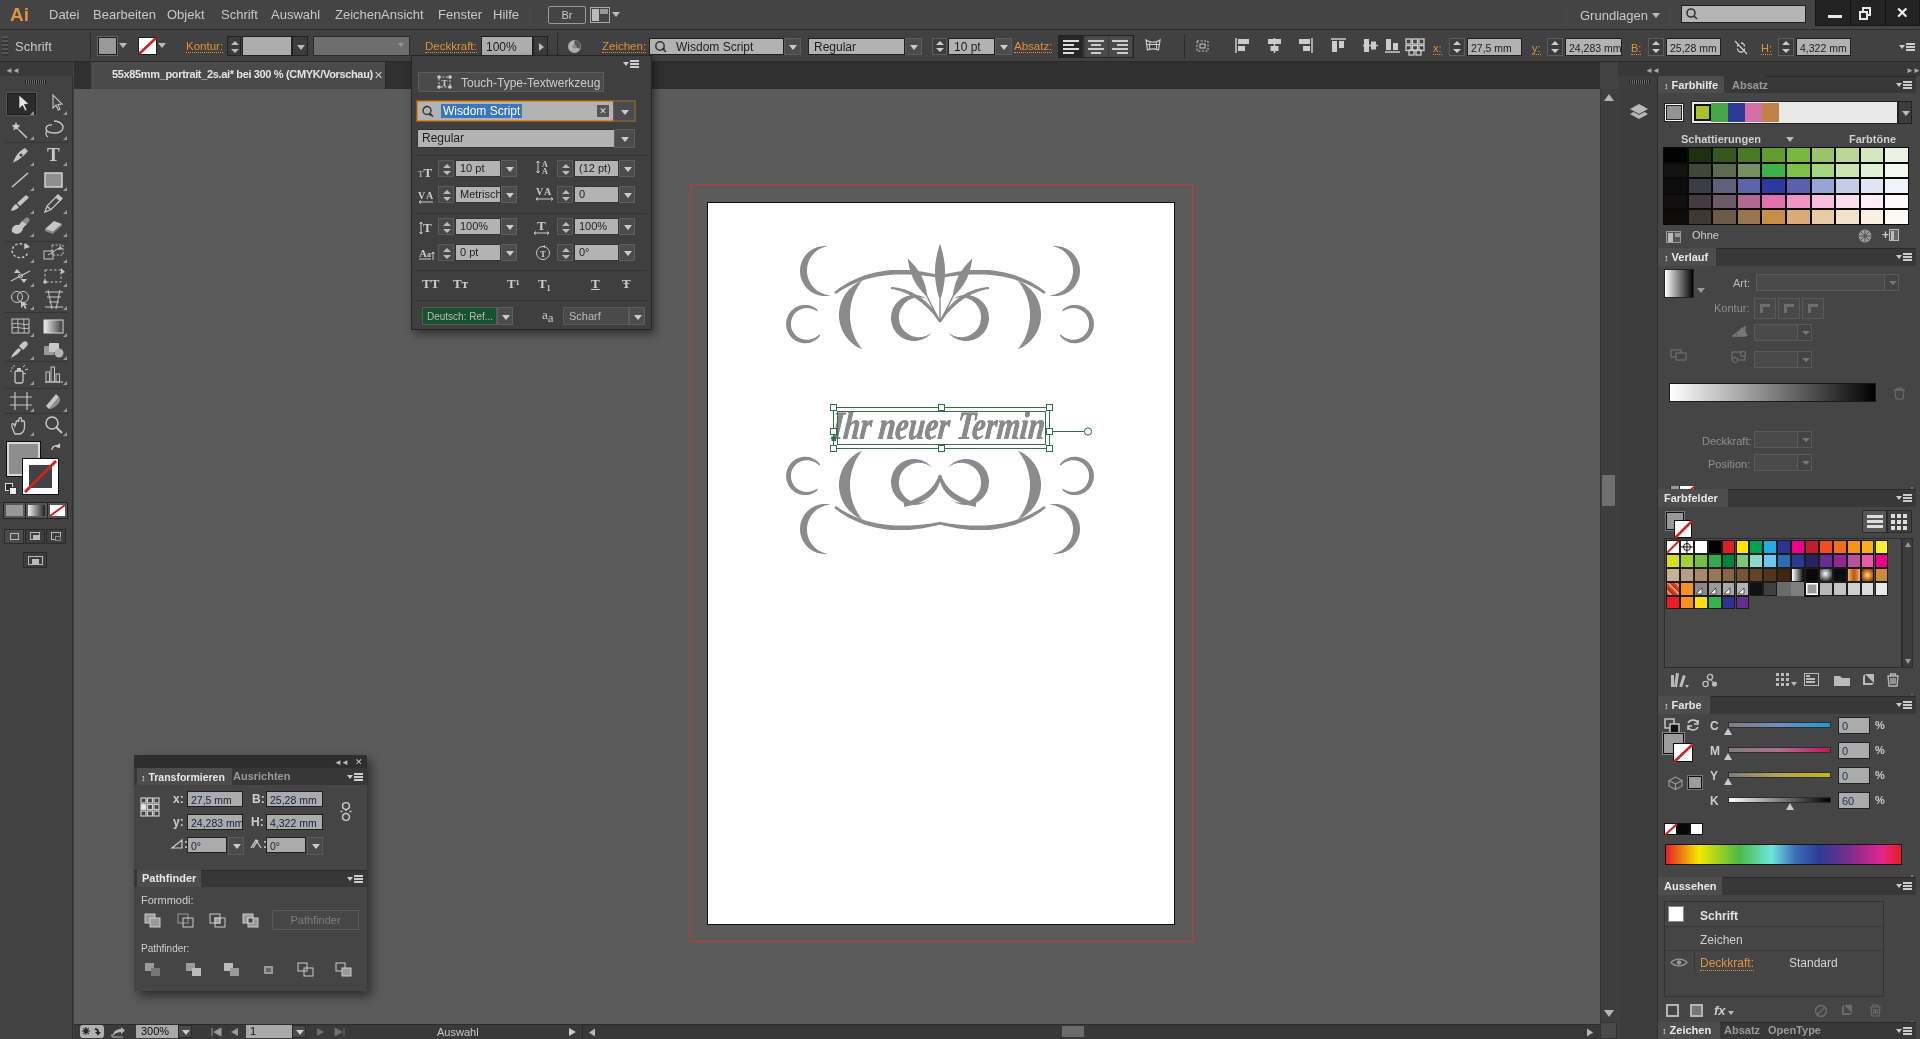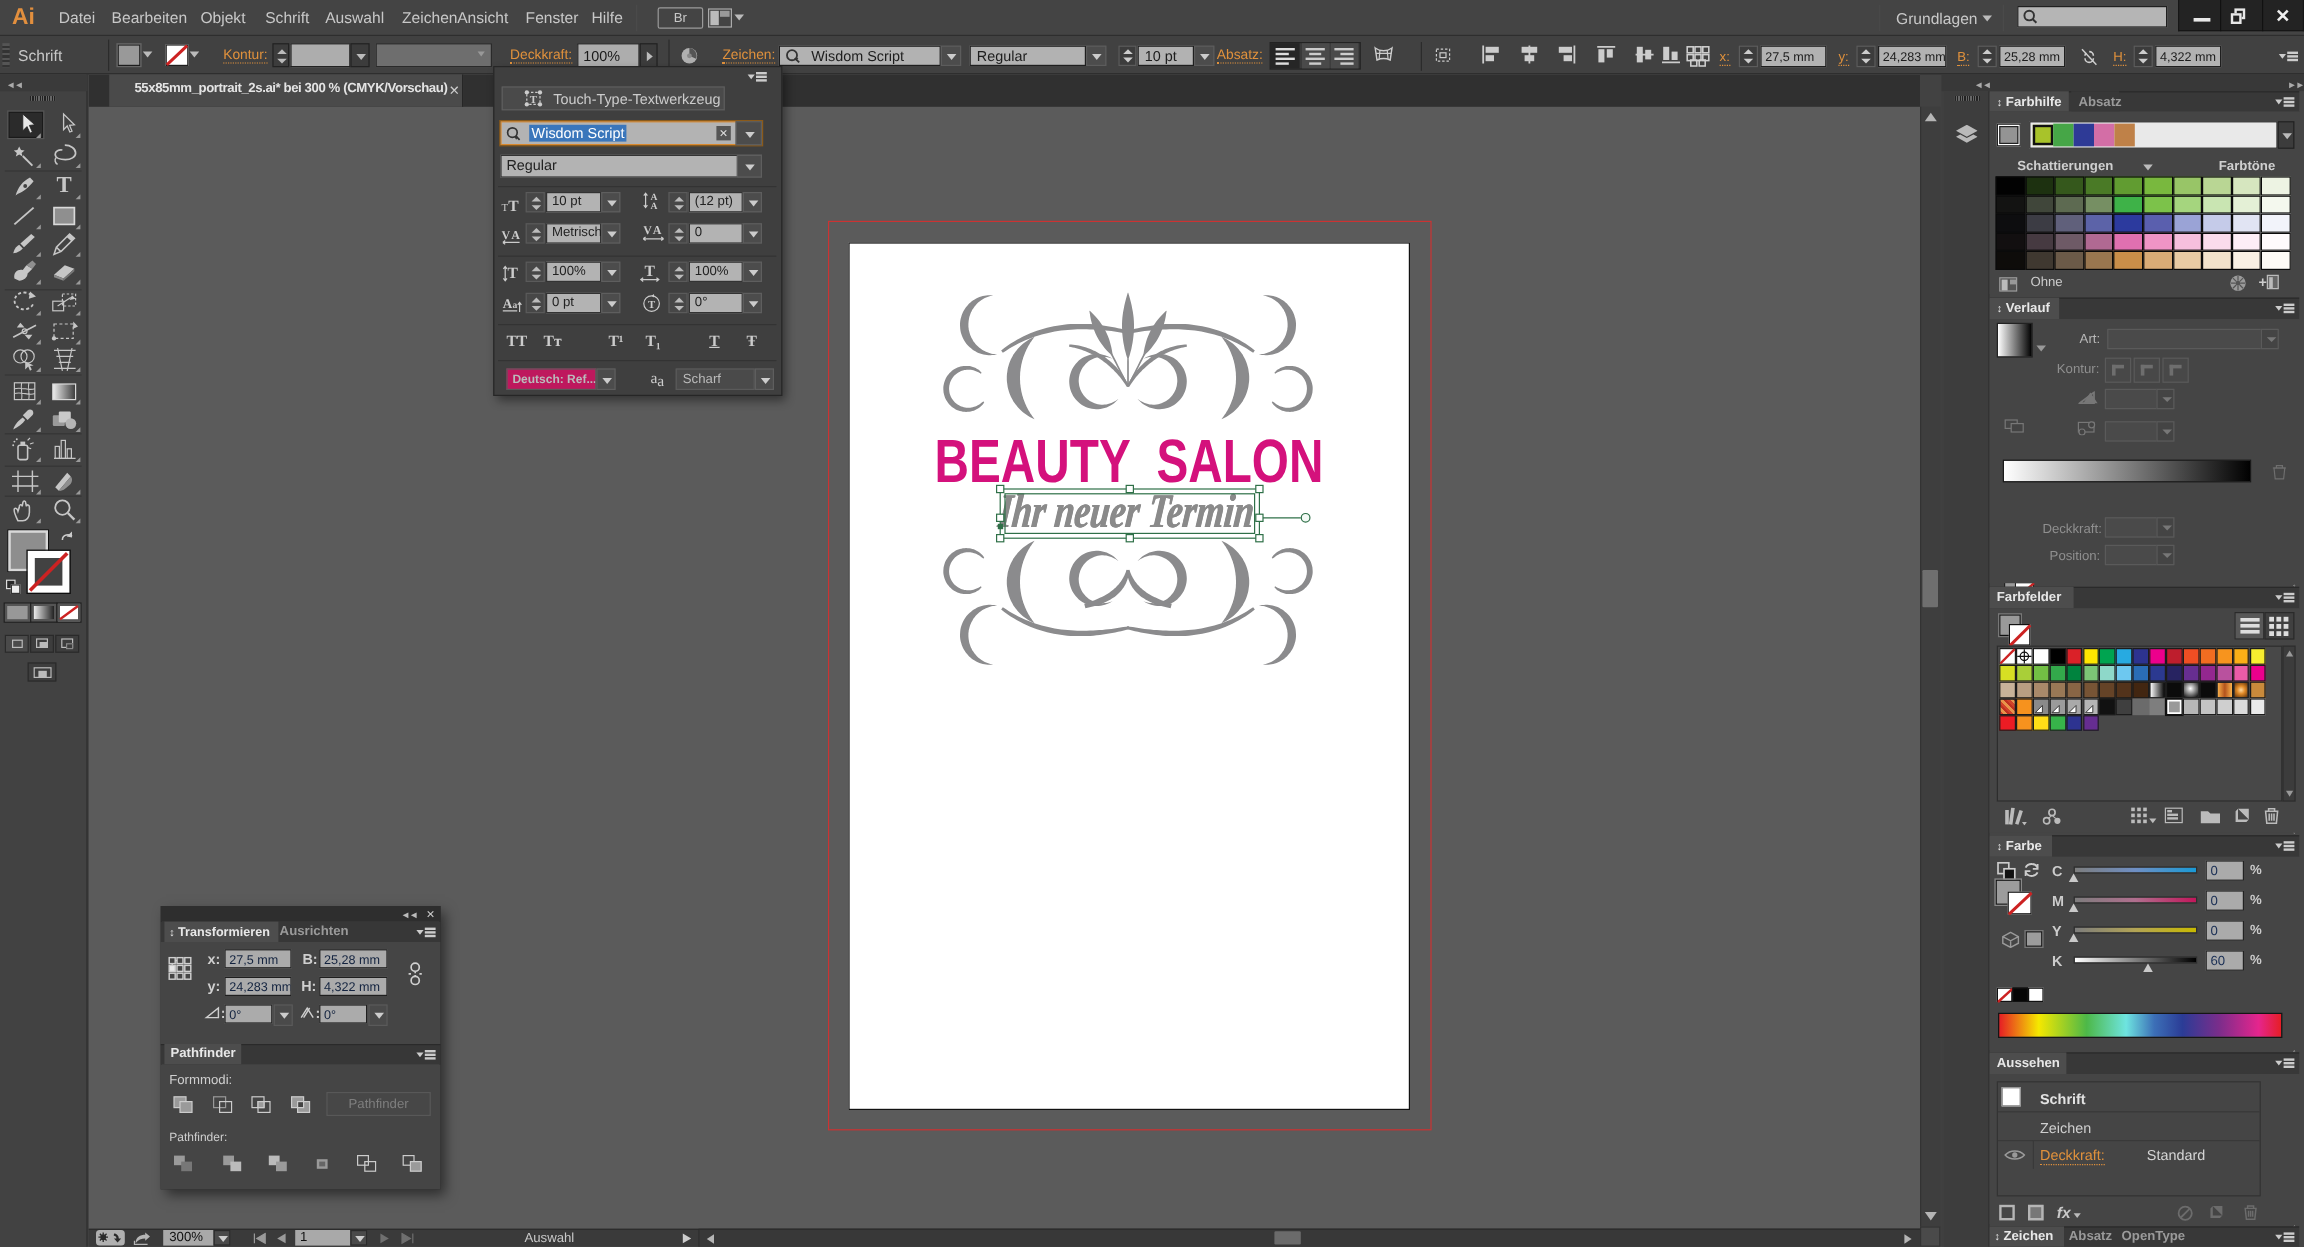--- a/index.html
+++ b/index.html
@@ -572,22 +572,20 @@
               <path d="M 40.0,70.6 L 39.2,69.7 L 38.3,68.8 L 37.3,68.0 L 36.2,67.4 L 35.1,66.7 L 34.0,66.2 L 32.7,65.8 L 31.5,65.4 L 30.2,65.1 L 29.0,65.0 L 27.6,64.9 L 26.3,64.9 L 25.0,65.0 L 23.7,65.2 L 22.4,65.5 L 21.2,65.8 L 19.9,66.3 L 18.7,66.8 L 17.5,67.5 L 16.4,68.2 L 15.3,69.0 L 14.3,69.9 L 13.3,70.8 L 12.5,71.8 L 11.6,72.9 L 10.9,74.0 L 10.2,75.2 L 9.7,76.4 L 9.2,77.7 L 8.8,79.0 L 8.5,80.3 L 8.2,81.7 L 8.1,83.0 L 8.1,84.4 L 8.2,85.7 L 8.3,87.1 L 8.6,88.4 L 9.0,89.7 L 9.4,91.0 L 9.9,92.3 L 10.6,93.5 L 11.3,94.6 L 12.0,95.7 L 12.9,96.8 L 13.8,97.8 L 14.8,98.7 L 15.9,99.5 L 17.0,100.3 L 18.1,101.0 L 19.3,101.6 L 20.6,102.1 L 21.8,102.5 L 23.1,102.8 L 24.4,103.1 L 25.7,103.2 L 27.1,103.3 L 28.4,103.2 L 29.7,103.1 L 31.0,102.9 L 32.2,102.6 L 33.5,102.2 L 34.7,101.7 L 35.8,101.1 L 37.0,100.5 L 38.0,99.8 L 39.0,99.0 L 39.9,98.1 L 40.8,97.2 L 41.6,96.2 L 42.2,95.1 L 41.4,94.5 L 40.5,95.2 L 39.6,95.9 L 38.7,96.6 L 37.7,97.2 L 36.8,97.8 L 35.8,98.3 L 34.7,98.7 L 33.7,99.0 L 32.6,99.3 L 31.5,99.5 L 30.5,99.7 L 29.4,99.7 L 28.3,99.7 L 27.2,99.7 L 26.2,99.5 L 25.1,99.3 L 24.1,99.0 L 23.1,98.7 L 22.1,98.3 L 21.2,97.8 L 20.3,97.3 L 19.4,96.7 L 18.6,96.0 L 17.8,95.4 L 17.1,94.6 L 16.4,93.8 L 15.8,93.0 L 15.2,92.1 L 14.7,91.2 L 14.2,90.3 L 13.9,89.3 L 13.5,88.4 L 13.3,87.4 L 13.1,86.3 L 13.0,85.3 L 12.9,84.3 L 12.9,83.3 L 13.0,82.2 L 13.1,81.2 L 13.4,80.2 L 13.6,79.2 L 14.0,78.2 L 14.4,77.3 L 14.9,76.3 L 15.4,75.4 L 16.0,74.6 L 16.6,73.8 L 17.3,73.0 L 18.1,72.3 L 18.9,71.6 L 19.7,71.0 L 20.6,70.4 L 21.5,69.9 L 22.5,69.4 L 23.5,69.0 L 24.5,68.7 L 25.6,68.4 L 26.6,68.3 L 27.7,68.1 L 28.8,68.1 L 29.9,68.1 L 31.0,68.2 L 32.1,68.4 L 33.2,68.6 L 34.2,68.9 L 35.3,69.3 L 36.3,69.7 L 37.4,70.2 L 38.4,70.8 L 39.4,71.4 Z"></path>
               <path d="M 57.7,54.0 L 60.4,52.2 L 63.1,50.5 L 65.7,48.9 L 68.4,47.4 L 71.1,46.0 L 73.8,44.7 L 76.5,43.5 L 79.2,42.4 L 81.9,41.4 L 84.6,40.4 L 87.4,39.6 L 90.1,38.8 L 92.8,38.1 L 95.5,37.4 L 98.2,36.8 L 100.9,36.3 L 103.6,35.9 L 106.3,35.5 L 109.0,35.2 L 111.7,34.9 L 114.4,34.7 L 117.1,34.5 L 119.7,34.4 L 122.4,34.4 L 125.0,34.4 L 127.7,34.4 L 130.3,34.5 L 132.9,34.6 L 135.5,34.7 L 138.1,34.9 L 140.6,35.1 L 143.2,35.4 L 145.7,35.6 L 148.2,35.9 L 150.7,36.3 L 153.2,36.6 L 155.6,37.0 L 158.0,37.4 L 160.4,37.8 L 162.7,38.2 L 163.3,35.8 L 160.9,35.2 L 158.6,34.6 L 156.2,34.0 L 153.7,33.5 L 151.3,33.0 L 148.8,32.5 L 146.2,32.0 L 143.7,31.6 L 141.1,31.2 L 138.5,30.9 L 135.8,30.6 L 133.2,30.3 L 130.5,30.1 L 127.8,30.0 L 125.1,29.9 L 122.4,29.9 L 119.6,29.9 L 116.9,30.0 L 114.1,30.1 L 111.3,30.3 L 108.5,30.6 L 105.7,31.0 L 102.9,31.4 L 100.1,31.9 L 97.3,32.5 L 94.5,33.2 L 91.7,33.9 L 88.9,34.7 L 86.1,35.6 L 83.3,36.7 L 80.5,37.7 L 77.8,38.9 L 75.0,40.2 L 72.3,41.6 L 69.5,43.1 L 66.8,44.7 L 64.2,46.3 L 61.5,48.1 L 58.9,50.0 L 56.3,52.0 Z"></path>
               <path d="M 149.2,59.2 L 147.7,58.2 L 146.1,57.3 L 144.5,56.6 L 142.8,56.0 L 141.1,55.6 L 139.3,55.2 L 137.5,55.1 L 135.8,55.0 L 134.0,55.1 L 132.2,55.3 L 130.5,55.7 L 128.7,56.2 L 127.1,56.8 L 125.5,57.6 L 123.9,58.4 L 122.4,59.4 L 121.0,60.5 L 119.7,61.8 L 118.5,63.1 L 117.4,64.5 L 116.4,66.0 L 115.5,67.5 L 114.8,69.1 L 114.2,70.8 L 113.7,72.5 L 113.3,74.3 L 113.1,76.1 L 113.0,77.8 L 113.1,79.6 L 113.3,81.4 L 113.6,83.2 L 114.1,84.9 L 114.7,86.6 L 115.4,88.2 L 116.2,89.8 L 117.2,91.3 L 118.3,92.7 L 119.5,94.0 L 120.8,95.2 L 122.2,96.4 L 123.6,97.4 L 125.2,98.3 L 126.8,99.1 L 128.4,99.7 L 130.1,100.2 L 131.9,100.6 L 133.7,100.9 L 135.4,101.0 L 137.2,101.0 L 139.0,100.8 L 140.8,100.5 L 142.5,100.1 L 144.2,99.5 L 145.8,98.8 L 147.4,98.0 L 148.9,97.0 L 150.4,96.0 L 151.7,94.8 L 153.0,93.5 L 154.1,92.2 L 153.0,93.1 L 151.9,93.9 L 150.6,94.6 L 149.4,95.3 L 148.1,95.9 L 146.7,96.3 L 145.3,96.7 L 143.9,97.0 L 142.5,97.1 L 141.1,97.2 L 139.7,97.2 L 138.2,97.0 L 136.8,96.8 L 135.4,96.4 L 134.1,96.0 L 132.8,95.5 L 131.5,94.8 L 130.2,94.1 L 129.1,93.3 L 127.9,92.4 L 126.9,91.5 L 125.9,90.4 L 125.0,89.3 L 124.2,88.2 L 123.4,86.9 L 122.8,85.7 L 122.2,84.4 L 121.8,83.0 L 121.4,81.6 L 121.2,80.2 L 121.0,78.8 L 120.9,77.4 L 121.0,75.9 L 121.1,74.5 L 121.4,73.1 L 121.7,71.7 L 122.2,70.4 L 122.7,69.1 L 123.4,67.8 L 124.1,66.5 L 124.9,65.4 L 125.8,64.3 L 126.8,63.2 L 127.8,62.2 L 128.9,61.3 L 130.1,60.5 L 131.3,59.8 L 132.6,59.2 L 133.9,58.6 L 135.3,58.2 L 136.6,57.8 L 138.0,57.5 L 139.5,57.4 L 140.9,57.3 L 142.3,57.4 L 143.7,57.5 L 145.1,57.8 L 146.5,58.2 L 147.9,58.6 Z"></path>
             </g>
             <use href="#bh" transform="translate(324,0) scale(-1,1)"></use>
             <path d="M 160.9,32.8 L 160.5,33.7 L 160.2,34.7 L 159.8,35.7 L 159.4,36.6 L 159.0,37.5 L 158.5,38.4 L 158.1,39.2 L 157.6,40.1 L 157.1,40.9 L 156.6,41.7 L 156.1,42.5 L 155.5,43.3 L 154.9,44.1 L 154.3,44.8 L 153.7,45.5 L 153.0,46.2 L 152.3,47.0 L 151.6,47.7 L 150.9,48.3 L 150.1,49.0 L 149.3,49.7 L 148.5,50.3 L 147.6,51.0 L 146.7,51.7 L 145.7,52.3 L 144.7,52.9 L 143.6,53.6 L 142.6,54.2 L 141.4,54.8 L 140.2,55.4 L 139.0,56.0 L 137.7,56.6 L 136.4,57.2 L 135.0,57.8 L 133.6,58.4 L 132.1,58.9 L 130.5,59.5 L 128.9,60.0 L 127.2,60.6 L 125.5,61.1 L 126.5,64.9 L 128.3,64.5 L 130.1,64.1 L 131.8,63.7 L 133.5,63.2 L 135.1,62.8 L 136.6,62.3 L 138.2,61.8 L 139.6,61.2 L 141.1,60.7 L 142.4,60.1 L 143.8,59.5 L 145.0,58.9 L 146.3,58.2 L 147.5,57.5 L 148.6,56.8 L 149.7,56.1 L 150.8,55.4 L 151.8,54.6 L 152.7,53.8 L 153.6,53.0 L 154.5,52.1 L 155.3,51.3 L 156.1,50.4 L 156.9,49.5 L 157.5,48.6 L 158.2,47.7 L 158.8,46.7 L 159.4,45.7 L 159.9,44.8 L 160.4,43.8 L 160.8,42.8 L 161.2,41.8 L 161.6,40.7 L 161.9,39.7 L 162.2,38.6 L 162.4,37.6 L 162.6,36.5 L 162.8,35.4 L 163.0,34.3 L 163.1,33.2 Z"></path>
             <path d="M 160.9,33.2 L 161.0,34.3 L 161.2,35.4 L 161.4,36.5 L 161.6,37.6 L 161.8,38.6 L 162.1,39.7 L 162.4,40.7 L 162.8,41.8 L 163.2,42.8 L 163.6,43.8 L 164.1,44.8 L 164.6,45.7 L 165.2,46.7 L 165.8,47.7 L 166.5,48.6 L 167.1,49.5 L 167.9,50.4 L 168.7,51.3 L 169.5,52.1 L 170.4,53.0 L 171.3,53.8 L 172.2,54.6 L 173.2,55.4 L 174.3,56.1 L 175.4,56.8 L 176.5,57.5 L 177.7,58.2 L 179.0,58.9 L 180.2,59.5 L 181.6,60.1 L 182.9,60.7 L 184.4,61.2 L 185.8,61.8 L 187.4,62.3 L 188.9,62.8 L 190.5,63.2 L 192.2,63.7 L 193.9,64.1 L 195.7,64.5 L 197.5,64.9 L 198.5,61.1 L 196.8,60.6 L 195.1,60.0 L 193.5,59.5 L 191.9,58.9 L 190.4,58.4 L 189.0,57.8 L 187.6,57.2 L 186.3,56.6 L 185.0,56.0 L 183.8,55.4 L 182.6,54.8 L 181.4,54.2 L 180.4,53.6 L 179.3,52.9 L 178.3,52.3 L 177.3,51.7 L 176.4,51.0 L 175.5,50.3 L 174.7,49.7 L 173.9,49.0 L 173.1,48.3 L 172.4,47.7 L 171.7,47.0 L 171.0,46.2 L 170.3,45.5 L 169.7,44.8 L 169.1,44.1 L 168.5,43.3 L 167.9,42.5 L 167.4,41.7 L 166.9,40.9 L 166.4,40.1 L 165.9,39.2 L 165.5,38.4 L 165.0,37.5 L 164.6,36.6 L 164.2,35.7 L 163.8,34.7 L 163.5,33.7 L 163.1,32.8 Z"></path>
           </g>
         </svg>
       </div>
-  <div class="abs" style="left:0;top:157px;width:468px;text-align:center;color:#d4117c;line-height:1;">
-    <span style="display:inline-block;transform:scaleX(0.78);transform-origin:50% 0;font-size:51px;font-weight:bold;letter-spacing:0;white-space:pre;font-family:'Liberation Sans',sans-serif;">BEAUTY  SALON</span></div>
   <div class="abs" style="left:0;top:204px;width:468px;text-align:center;color:#8a8a8a;line-height:1;">
     <span style="display:inline-block;transform:scaleX(0.74) skewX(-8deg);transform-origin:50% 0;font-size:40px;font-style:italic;font-weight:bold;white-space:pre;font-family:'Liberation Serif',serif;text-shadow:0.4px 0 0 #8a8a8a,-0.4px 0 0 #8a8a8a;">Ihr neuer Termin</span></div>
 
   <svg class="abs" style="left:120px;top:200px;" width="200" height="60"></svg>
 
   <svg class="abs" style="left:118px;top:198px;" width="270" height="60" fill="none">
     <rect x="8.5" y="7.5" width="216" height="41" stroke="#2f7048"></rect>
     <rect x="12.5" y="11.5" width="208" height="33" stroke="#2f7048"></rect>
     <line x1="225" y1="31.5" x2="259" y2="31.5" stroke="#2f7048"></line>
     <circle cx="263" cy="31.5" r="3.6" stroke="#2f7048" fill="#f4faf6"></circle>
@@ -1226,21 +1224,21 @@
       <div class="abs" style="left:4px;top:6px;width:0;height:0;border-left:4px solid transparent;border-right:4px solid transparent;border-top:5px solid #ccc;"></div>
     </div>
     <div class="abs" style="left:4px;top:215px;width:232px;height:1px;background:#333;"></div>
     <div class="abs" style="left:11px;top:221px;color:#ccc;font-size:13px;font-family:'Liberation Serif',serif;font-weight:bold;">TT</div>
     <div class="abs" style="left:42px;top:221px;color:#ccc;font-size:13px;font-family:'Liberation Serif',serif;font-weight:bold;">Tᴛ</div>
     <div class="abs" style="left:96px;top:221px;color:#ccc;font-size:13px;font-family:'Liberation Serif',serif;font-weight:bold;">T¹</div>
     <div class="abs" style="left:127px;top:221px;color:#ccc;font-size:13px;font-family:'Liberation Serif',serif;font-weight:bold;">T₁</div>
     <div class="abs" style="left:180px;top:221px;color:#ccc;font-size:13px;font-family:'Liberation Serif',serif;font-weight:bold;"><u>T</u></div>
     <div class="abs" style="left:211px;top:221px;color:#ccc;font-size:13px;font-family:'Liberation Serif',serif;font-weight:bold;">Ŧ</div>
     <div class="abs" style="left:4px;top:245px;width:232px;height:1px;background:#333;"></div>
-    <div class="abs" style="left:11px;top:252px;width:75px;height:18px;background:#be185d;border:1px solid #5a5a5a;color:#bbb;font-size:10px;padding:3px 0 12px 4px;white-space:nowrap;overflow:hidden;font-weight:bold;">Deutsch: Ref...</div>
+    <div class="abs" style="left:11px;top:252px;width:75px;height:18px;background:#14532d;border:1px solid #5a5a5a;color:#bbb;font-size:10px;padding:3px 0 12px 4px;white-space:nowrap;overflow:hidden;">Deutsch: Ref...</div>
     <div class="abs" style="left:86px;top:252px;width:16px;height:18px;background:#4c4c4c;border:1px solid #5e5e5e;">
       <div class="abs" style="left:4px;top:7px;width:0;height:0;border-left:4px solid transparent;border-right:4px solid transparent;border-top:5px solid #ccc;"></div>
     </div>
     <div class="abs" style="left:131px;top:252px;color:#ccc;font-size:13px;font-family:'Liberation Serif',serif;">a<span style="vertical-align:-3px">a</span></div>
     <div class="abs" style="left:152px;top:252px;width:66px;height:18px;background:#4a4a4a;border:1px solid #5a5a5a;color:#bbb;font-size:11px;padding:2px 0 0 5px;">Scharf</div>
     <div class="abs" style="left:218px;top:252px;width:16px;height:18px;background:#4c4c4c;border:1px solid #5e5e5e;">
       <div class="abs" style="left:4px;top:7px;width:0;height:0;border-left:4px solid transparent;border-right:4px solid transparent;border-top:5px solid #ccc;"></div>
     </div>
   </div>
 <div class="abs" style="left:134px;top:755px;width:233px;height:236px;">

